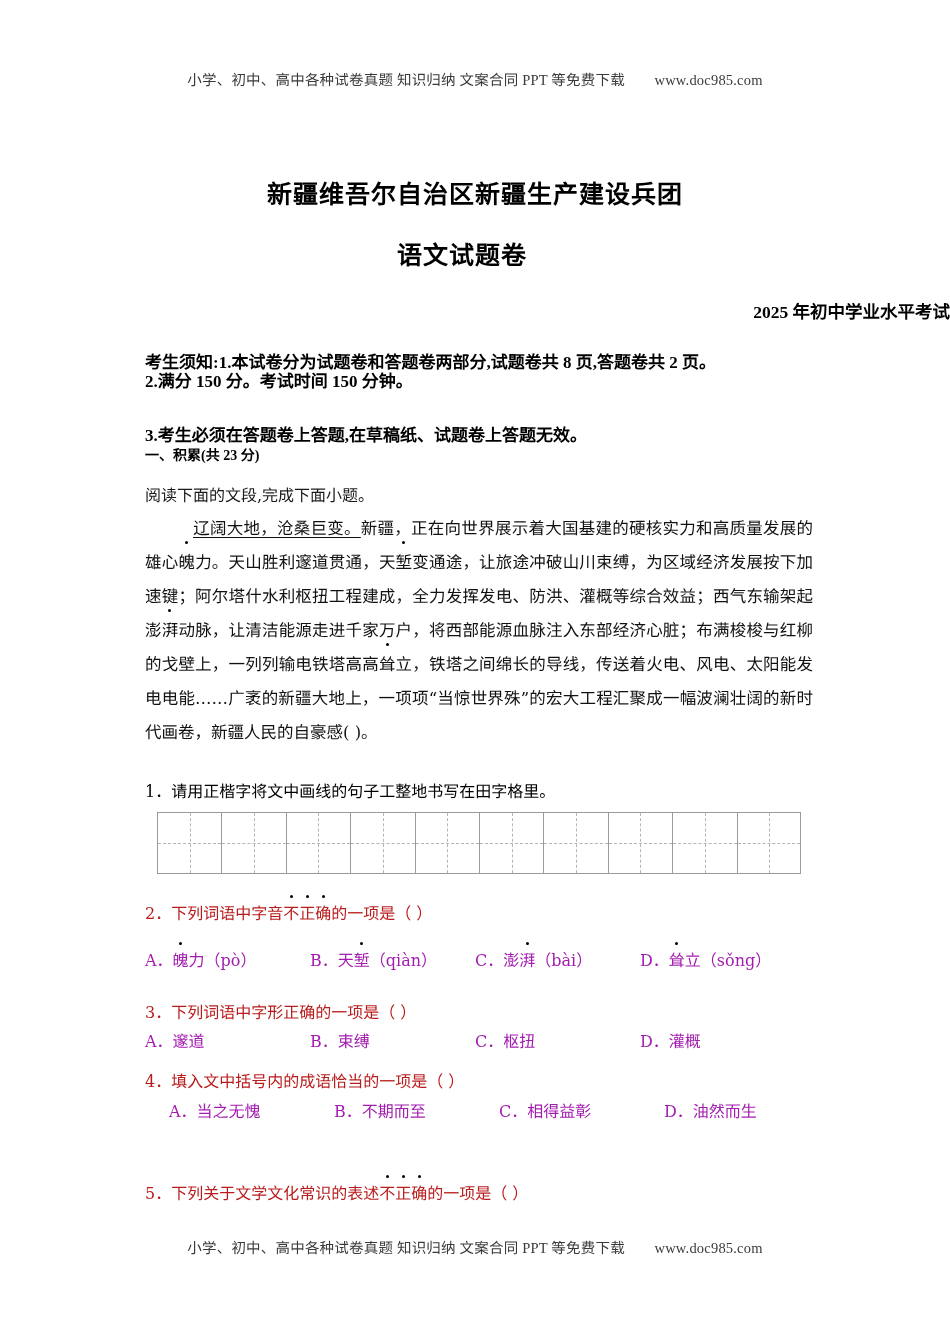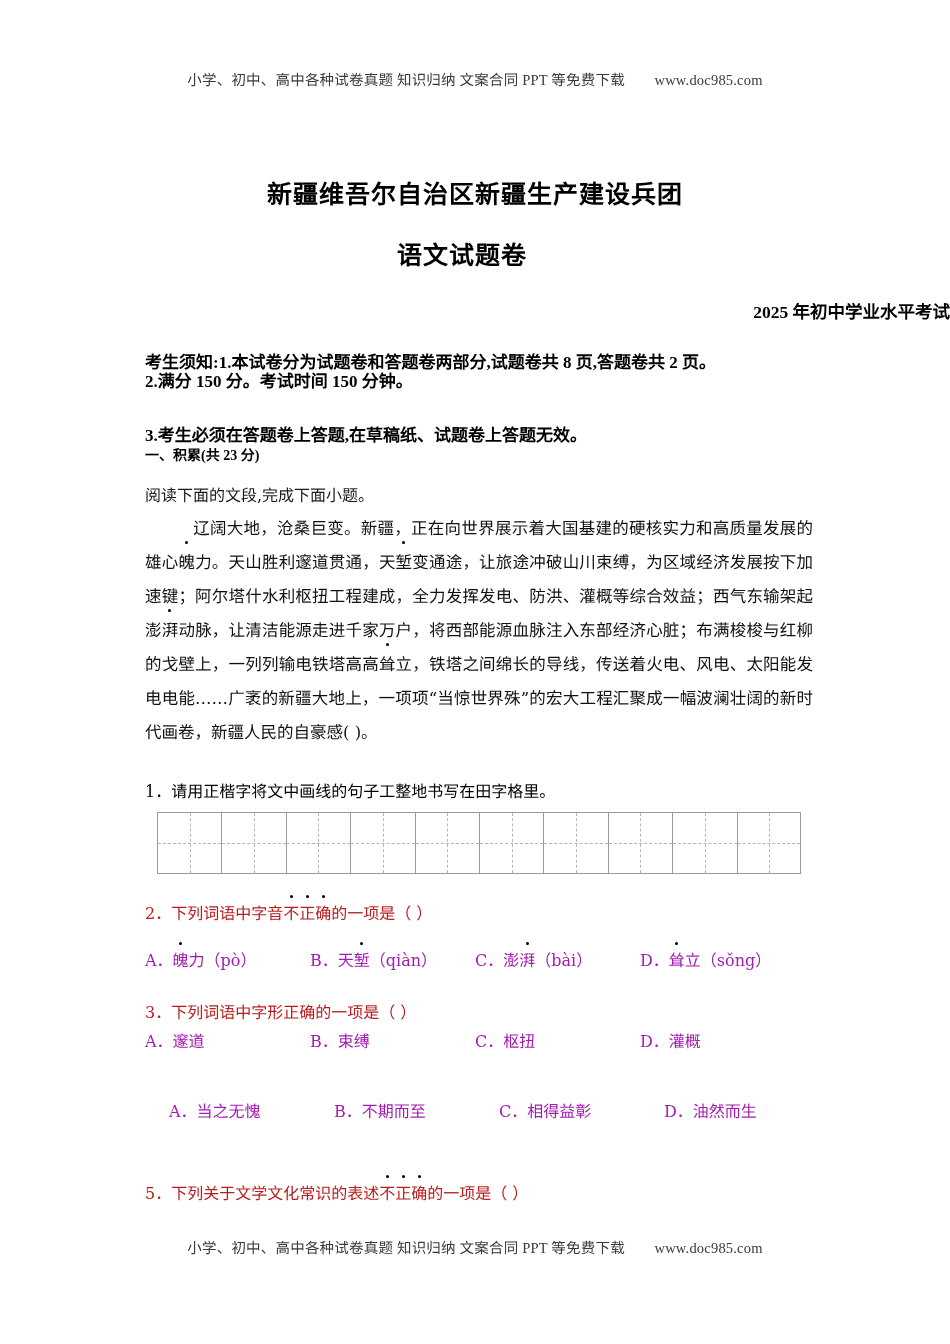--- a/index.html
+++ b/index.html
@@ -96,21 +96,21 @@
     top: 512px;
     width: 668px;
     font-size: 16.5px;
     line-height: 34px;
     text-align: justify;
     text-justify: inter-character;
     color: #111111;
     font-family: "DejaVu Serif", "Liberation Serif", serif;
   }
   #passage .indent { display: inline-block; width: 48px; }
-  .u { text-underline-offset: 3px; margin-top: 9px; }
+  .u { text-decoration: underline; text-underline-offset: 3px; margin-top: 9px; }
   .dot {
     position: relative;
     display: inline-block;
   }
   .dot::after {
     content: "";
     position: absolute;
     left: 50%;
     top: -5px;
     width: 3px;
@@ -227,20 +227,21 @@
   </div>
   <div class="q-options" id="q2-options">
     <span class="opt"><span>A．</span><span class="dot">魄</span><span>力（pò）</span></span><span class="opt"><span>B．</span><span>天</span><span class="dot">堑</span><span>（qiàn）</span></span><span class="opt"><span>C．</span><span>澎</span><span class="dot">湃</span><span>（bài）</span></span><span class="opt"><span>D．</span><span class="dot">耸</span><span>立（sǒng）</span></span>
   </div>
 
   <div class="q-stem" id="q3-stem">3．下列词语中字形正确的一项是（    ）</div>
   <div class="q-options" id="q3-options">
     <span class="opt">A．邃道</span><span class="opt">B．束缚</span><span class="opt">C．枢扭</span><span class="opt">D．灌概</span>
   </div>
 
+  <div class="q-stem" id="q4-stem">4．填入文中括号内的成语恰当的一项是（    ）</div>
   <div class="q-options" id="q4-options">
     <span class="opt">A．当之无愧</span><span class="opt">B．不期而至</span><span class="opt">C．相得益彰</span><span class="opt">D．油然而生</span>
   </div>
 
   <div class="q-stem" id="q5-stem">
     <span>5．下列关于文学文化常识的表述</span><span class="dot">不</span><span class="dot">正</span><span class="dot">确</span><span>的一项是（    ）</span>
   </div>
 
   <div class="watermark" id="wm-bottom">
     <span>小学、初中、高中各种试卷真题 知识归纳 文案合同 PPT 等免费下载</span>

